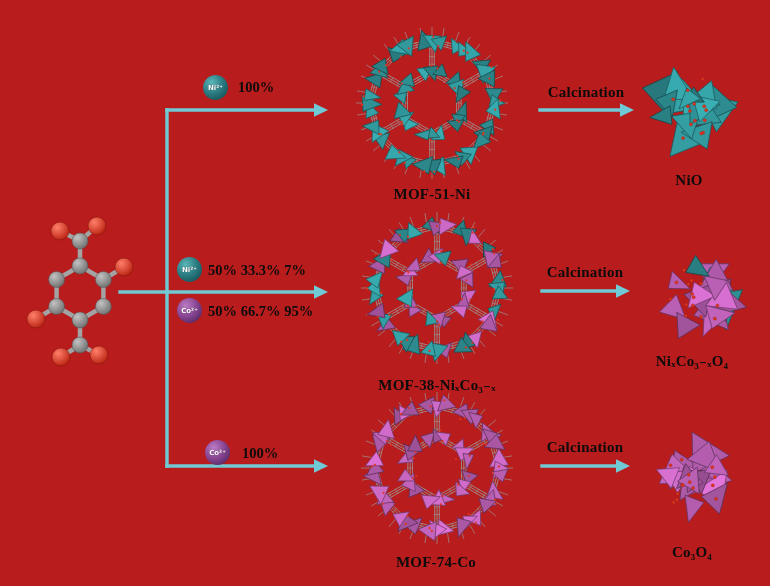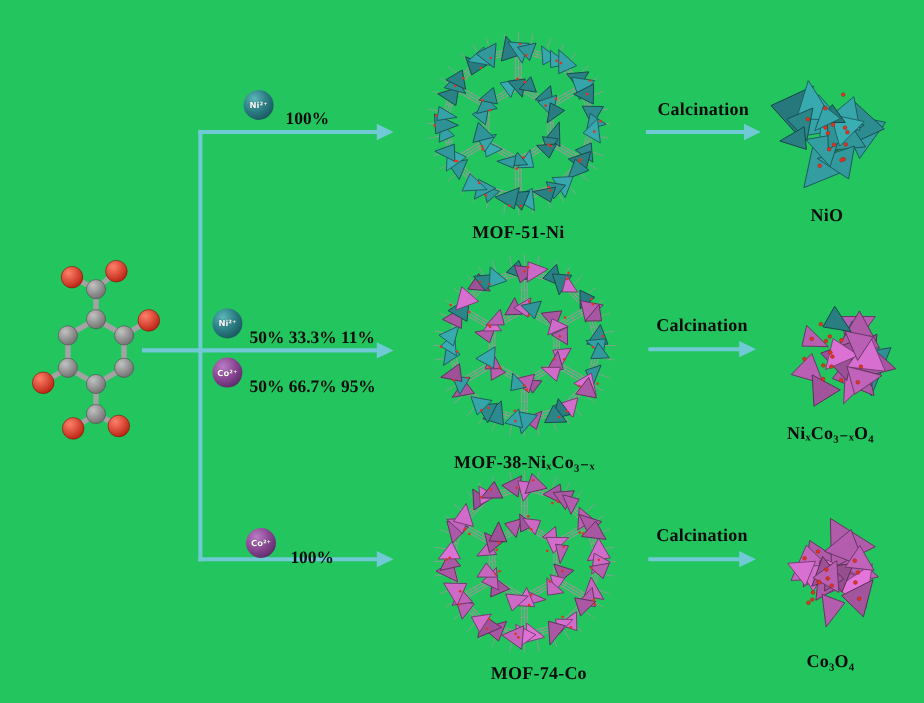--- a/index.html
+++ b/index.html
@@ -1,27 +1,27 @@
 <!DOCTYPE html>
 <html><head>
 <meta charset="utf-8">
 <style>
   html,body{margin:0;padding:0;background:#fff;}
   .canvas{
-    position:relative;width:770px;height:586px;background:#22c55e;overflow:hidden;
+    position:relative;width:770px;height:586px;background:#b91c1c;overflow:hidden;
     font-family:"Liberation Serif","DejaVu Serif","DejaVu Sans",serif;
   }
   .abs{position:absolute;}
   svg.abs{display:block;}
   .lbl{
     position:absolute;font-weight:bold;font-size:15px;color:#0c0c0c;
     text-align:center;letter-spacing:.2px;white-space:nowrap;
   }
   .pct{
-    position:absolute;font-weight:bold;font-size:14.5px;color:#0c0c0c;white-space:nowrap;margin-top:12px;
+    position:absolute;font-weight:bold;font-size:14.5px;color:#0c0c0c;white-space:nowrap;
   }
   .ion{
     position:absolute;width:25px;height:25px;border-radius:50%;
     display:flex;align-items:center;justify-content:center;
     color:#fff;font-family:"DejaVu Sans","Liberation Sans",sans-serif;
     font-size:7px;font-weight:bold;text-shadow:0 0 1px rgba(0,0,0,.6);
   }
   .ion-ni{background:radial-gradient(circle at 35% 30%, #5cb6b8 0%, #2a7d83 45%, #103f47 100%);}
   .ion-co{background:radial-gradient(circle at 35% 30%, #bb7cc4 0%, #8a4694 45%, #3d1b4e 100%);}
 </style>
@@ -1013,29 +1013,29 @@
     <span>Ni²⁺</span>
   </div>
   <div class="ion ion-co" style="left:177px;top:298px">
     <span>Co²⁺</span>
   </div>
   <div class="ion ion-co" style="left:205px;top:440px">
     <span>Co²⁺</span>
   </div>
 
   <div class="pct" style="left:238px;top:79px">100%</div>
-  <div class="pct" style="left:208px;top:262px">50% 33.3% 11%</div>
+  <div class="pct" style="left:208px;top:262px">50% 33.3% 7%</div>
   <div class="pct" style="left:208px;top:303px">50% 66.7% 95%</div>
   <div class="pct" style="left:242px;top:445px">100%</div>
 
   <div class="lbl" style="left:486px;top:84px;width:200px">Calcination</div>
   <div class="lbl" style="left:485px;top:264px;width:200px">Calcination</div>
   <div class="lbl" style="left:485px;top:439px;width:200px">Calcination</div>
 
   <div class="lbl" style="left:332px;top:186px;width:200px">MOF-51-Ni</div>
   <div class="lbl" style="left:337px;top:376px;width:200px">MOF-38-NiₓCo₃₋ₓ</div>
-  <div class="lbl" style="left:349px;top:554px;width:200px">MOF-74-Co</div>
+  <div class="lbl" style="left:336px;top:554px;width:200px">MOF-74-Co</div>
 
   <div class="lbl" style="left:589px;top:172px;width:200px">NiO</div>
   <div class="lbl" style="left:592px;top:352px;width:200px">NiₓCo₃₋ₓO₄</div>
   <div class="lbl" style="left:592px;top:544px;width:200px">Co₃O₄</div>
 
 </div>
 
 </body></html>

